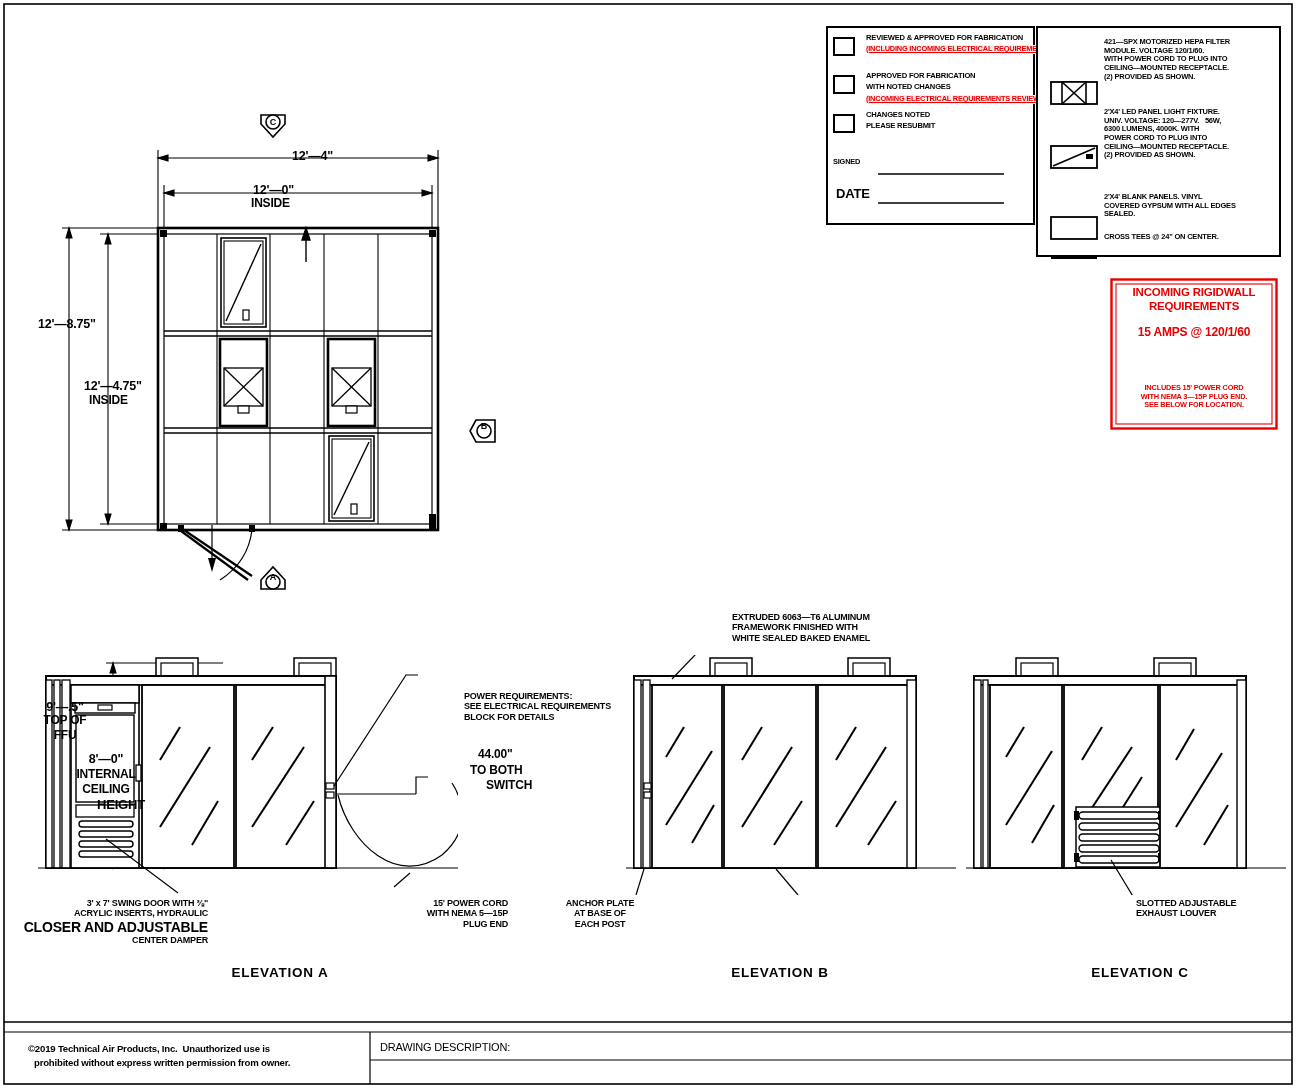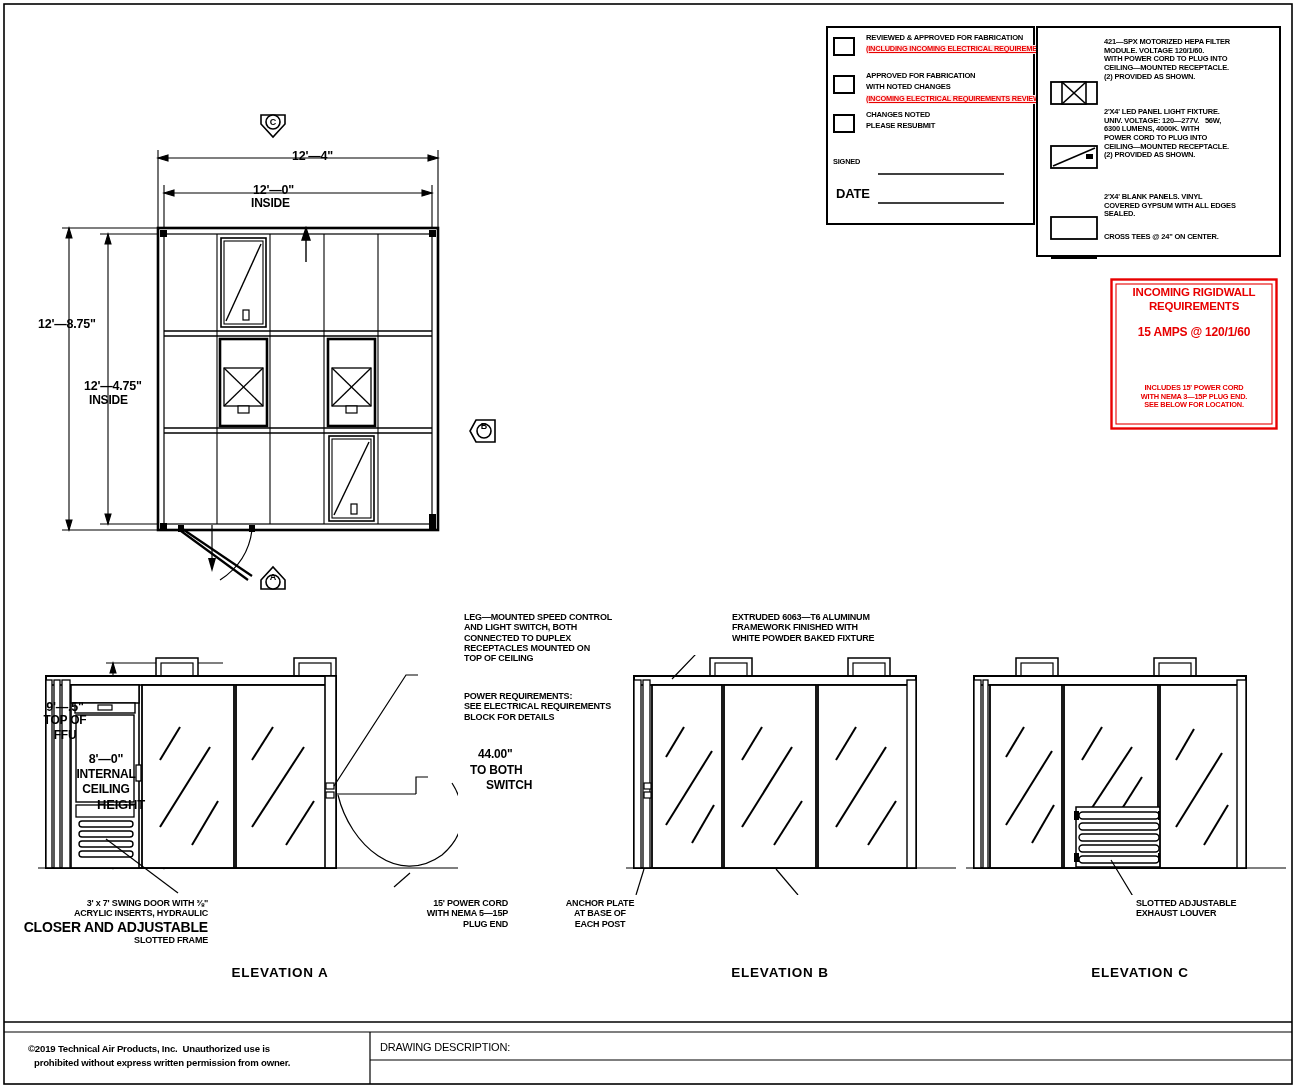--- a/index.html
+++ b/index.html
@@ -342,30 +342,23 @@
 
   <div class="txt ctr" style="left:58px;top:752px;width:96px;font-size:12.5px">8'—0"</div>
   <div class="txt ctr" style="left:58px;top:768px;width:96px;font-size:12px">INTERNAL</div>
   <div class="txt ctr" style="left:58px;top:783px;width:96px;font-size:12px">CEILING</div>
   <div class="txt ctr" style="left:73px;top:798px;width:96px;font-size:13px">HEIGHT</div>
 
   <div class="abs rt" style="left:18px;top:898px;width:190px">
     <div class="txt" style="position:static;font-size:9px">3' x 7' SWING DOOR WITH ⅜"</div>
     <div class="txt" style="position:static;font-size:9px">ACRYLIC INSERTS, HYDRAULIC</div>
     <div class="txt" style="position:static;font-size:14px">CLOSER AND ADJUSTABLE</div>
-    <div class="txt" style="position:static;font-size:9px">SLOTTED FRAME</div>
-  </div>
-
-  <div class="abs" style="left:464px;top:612px;width:170px">
-    <div class="txt" style="position:static;font-size:9px">LEG—MOUNTED SPEED CONTROL</div>
-    <div class="txt" style="position:static;font-size:9px">AND LIGHT SWITCH, BOTH</div>
-    <div class="txt" style="position:static;font-size:9px">CONNECTED TO DUPLEX</div>
-    <div class="txt" style="position:static;font-size:9px">RECEPTACLES MOUNTED ON</div>
-    <div class="txt" style="position:static;font-size:9px">TOP OF CEILING</div>
-  </div>
+    <div class="txt" style="position:static;font-size:9px">CENTER DAMPER</div>
+  </div>
+
 
   <div class="abs" style="left:464px;top:691px;width:180px">
     <div class="txt" style="position:static;font-size:9px">POWER REQUIREMENTS:</div>
     <div class="txt" style="position:static;font-size:9px">SEE ELECTRICAL REQUIREMENTS</div>
     <div class="txt" style="position:static;font-size:9px">BLOCK FOR DETAILS</div>
   </div>
 
   <div class="txt" style="left:478px;top:748px;font-size:12px">44.00"</div>
   <div class="txt" style="left:470px;top:764px;font-size:12px">TO BOTH</div>
   <div class="txt" style="left:486px;top:779px;font-size:12px">SWITCH</div>
@@ -431,21 +424,21 @@
     </g>
 
     <g stroke="#000" stroke-width="1.2" fill="none">
       <path d="M150,214 L172,240"></path>
     </g>
   </svg>
 
   <div class="abs" style="left:732px;top:612px;width:180px">
     <div class="txt" style="position:static;font-size:9px">EXTRUDED 6063—T6 ALUMINUM</div>
     <div class="txt" style="position:static;font-size:9px">FRAMEWORK FINISHED WITH</div>
-    <div class="txt" style="position:static;font-size:9px">WHITE POWDER BAKED FIXTURE</div>
+    <div class="txt" style="position:static;font-size:9px">WHITE SEALED BAKED ENAMEL</div>
   </div>
 
   <div class="abs ctr" style="left:538px;top:898px;width:124px">
     <div class="txt" style="position:static;font-size:9px">ANCHOR PLATE</div>
     <div class="txt" style="position:static;font-size:9px">AT BASE OF</div>
     <div class="txt" style="position:static;font-size:9px">EACH POST</div>
   </div>
 
 
   <div class="txt ctr" style="left:680px;top:965px;width:200px;font-size:13.5px;letter-spacing:0.8px">ELEVATION B</div>

